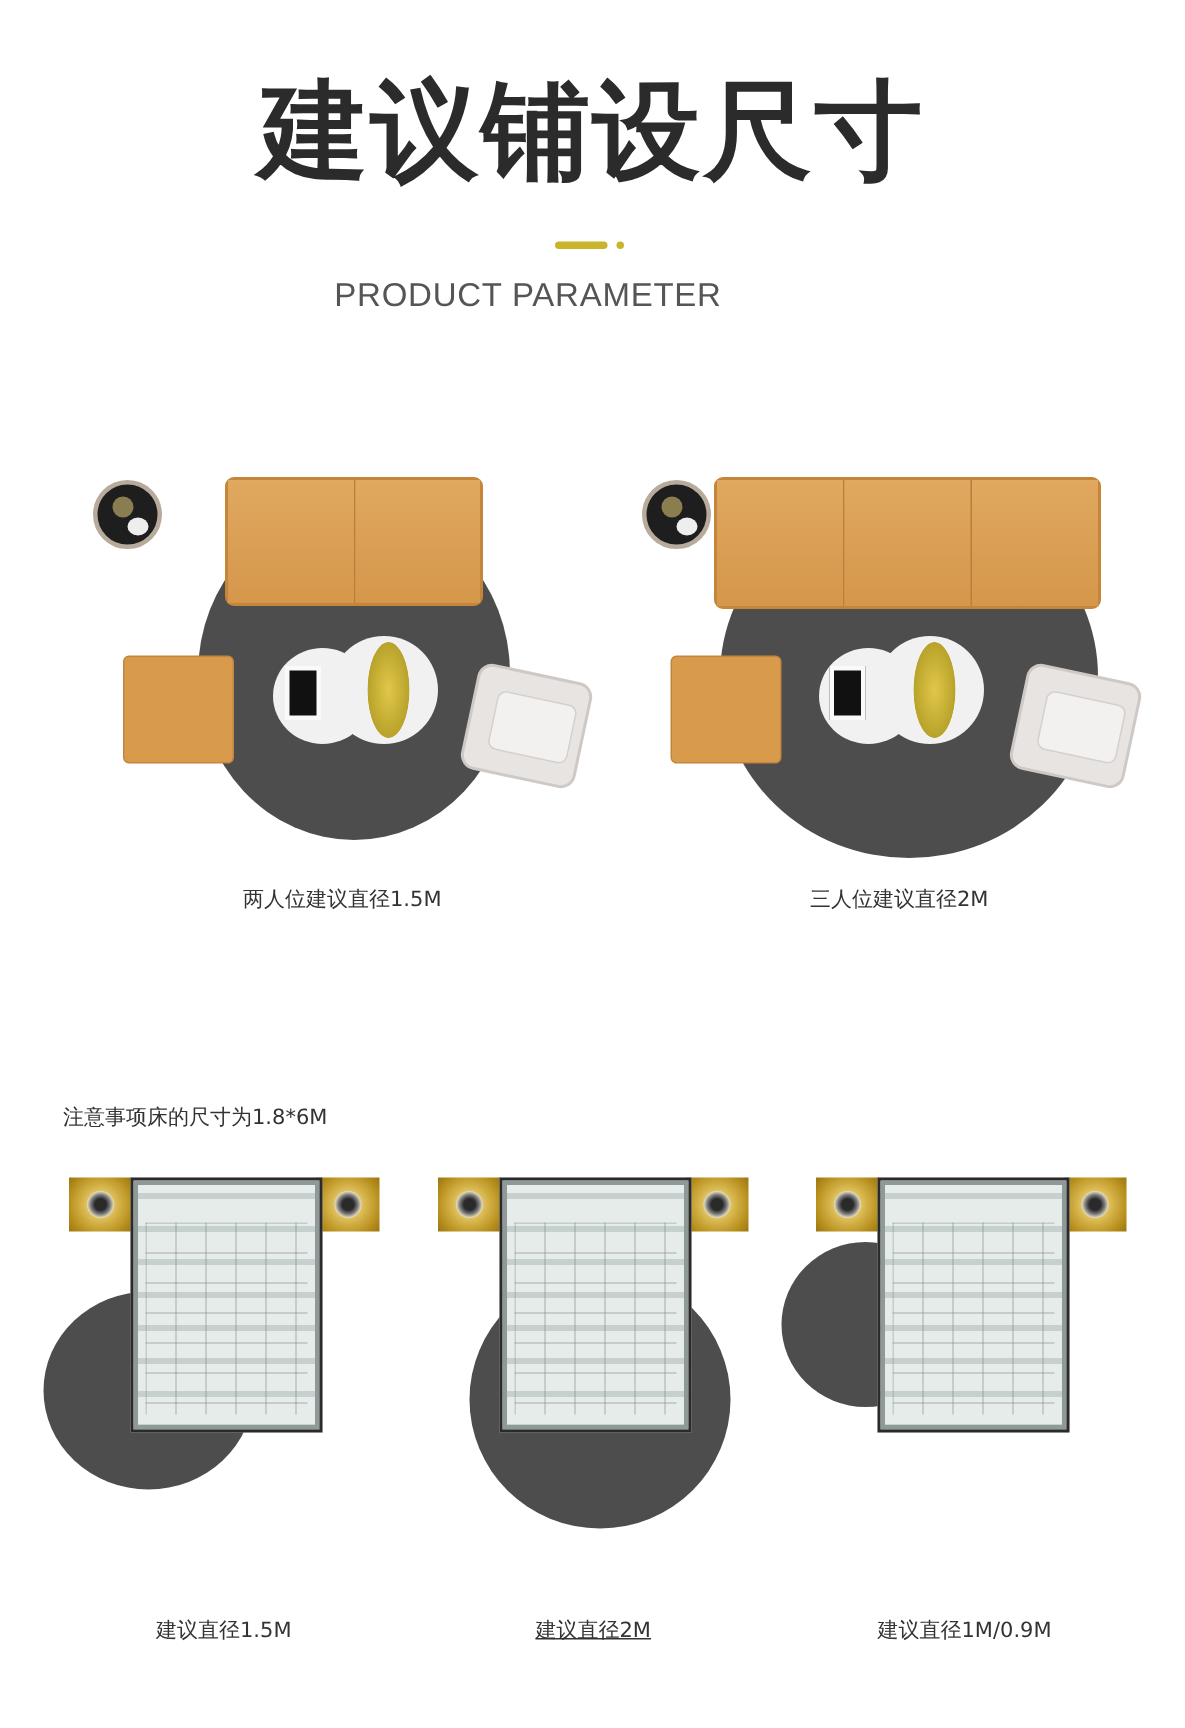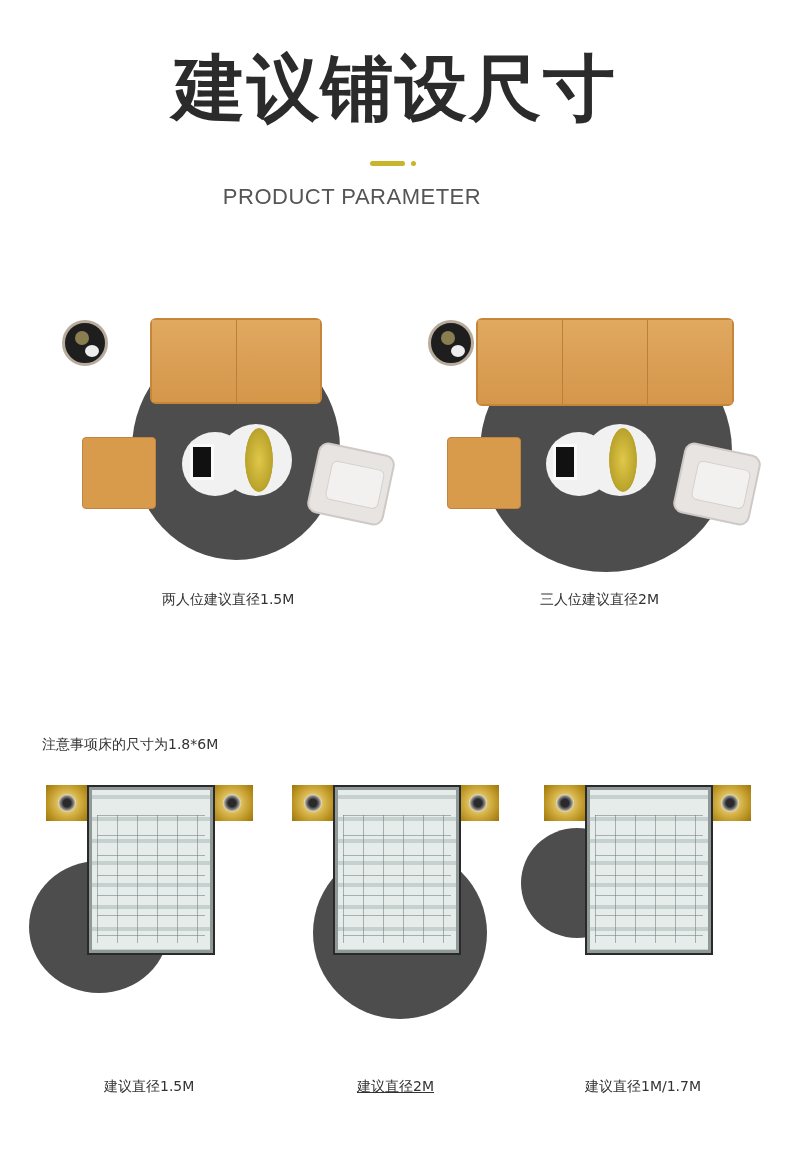--- a/index.html
+++ b/index.html
@@ -1,18 +1,18 @@
 <!DOCTYPE html>
 <html><head>
 <meta charset="utf-8">
 <style>
   * { box-sizing: border-box; margin: 0; padding: 0; }
   body { width: 790px; height: 1152px; background: #ffffff; position: relative; overflow: hidden; font-family: "DejaVu Sans", sans-serif; color: #333; }
   .abs { position: absolute; }
-  .title { left: 0; width: 790px; top: 48px; text-align: center; font-size: 72px; font-weight: bold; color: #2b2b2b; letter-spacing: 2px; line-height: 80px; font-family: Liberation Sans, sans-serif; }
+  .title { left: 0; width: 790px; top: 48px; text-align: center; font-size: 72px; font-weight: bold; color: #2b2b2b; letter-spacing: 2px; line-height: 80px; font-family: Liberation Serif, serif; }
   .accent-line { left: 370px; top: 161px; width: 35px; height: 5px; border-radius: 3px; }
   .accent-dot { left: 411px; top: 161px; width: 5px; height: 5px; border-radius: 50%; }
   .subtitle { left: 0; width: 704px; top: 184px; text-align: center; font-size: 22px; color: #555; font-family: "Liberation Sans", sans-serif; letter-spacing: 0.5px; }
   .caption { font-size: 14px; color: #333; white-space: nowrap; font-family: "DejaVu Sans", sans-serif; text-align: center; }
   .rug { border-radius: 50%; }
   .sofa { background: #d89b4c; border: 2px solid #c5863a; border-radius: 6px; display: flex; }
   .cushion { flex: 1; border-right: 1px solid #b9803c; background: linear-gradient(#e0a860, #d5974a); }
   .cushion:last-child { border-right: none; }
   .ottoman { background: #d89b4c; border: 1px solid #c28540; border-radius: 4px; }
   .table-round { background: #f1f1f1; border-radius: 50%; }
@@ -114,13 +114,13 @@
   <div class="abs nightstand" style="left:29px; top:10px; width:42px; height:36px;">
     <div class="abs lamp" style="left:12px; top:9px; width:18px; height:18px;"></div>
   </div>
   <div class="abs nightstand" style="left:194px; top:10px; width:42px; height:36px;">
     <div class="abs lamp" style="left:12px; top:9px; width:18px; height:18px;"></div>
   </div>
   <div class="abs bed" style="left:70px; top:10px; width:128px; height:170px;">
       <div class="bed-grid"></div>
     </div>
 </div>
-<div class="abs caption" style="left:585px; top:1078px;">建议直径1M/1.7M</div>
+<div class="abs caption" style="left:585px; top:1078px;">建议直径1M/0.9M</div>
 
 </body></html>

